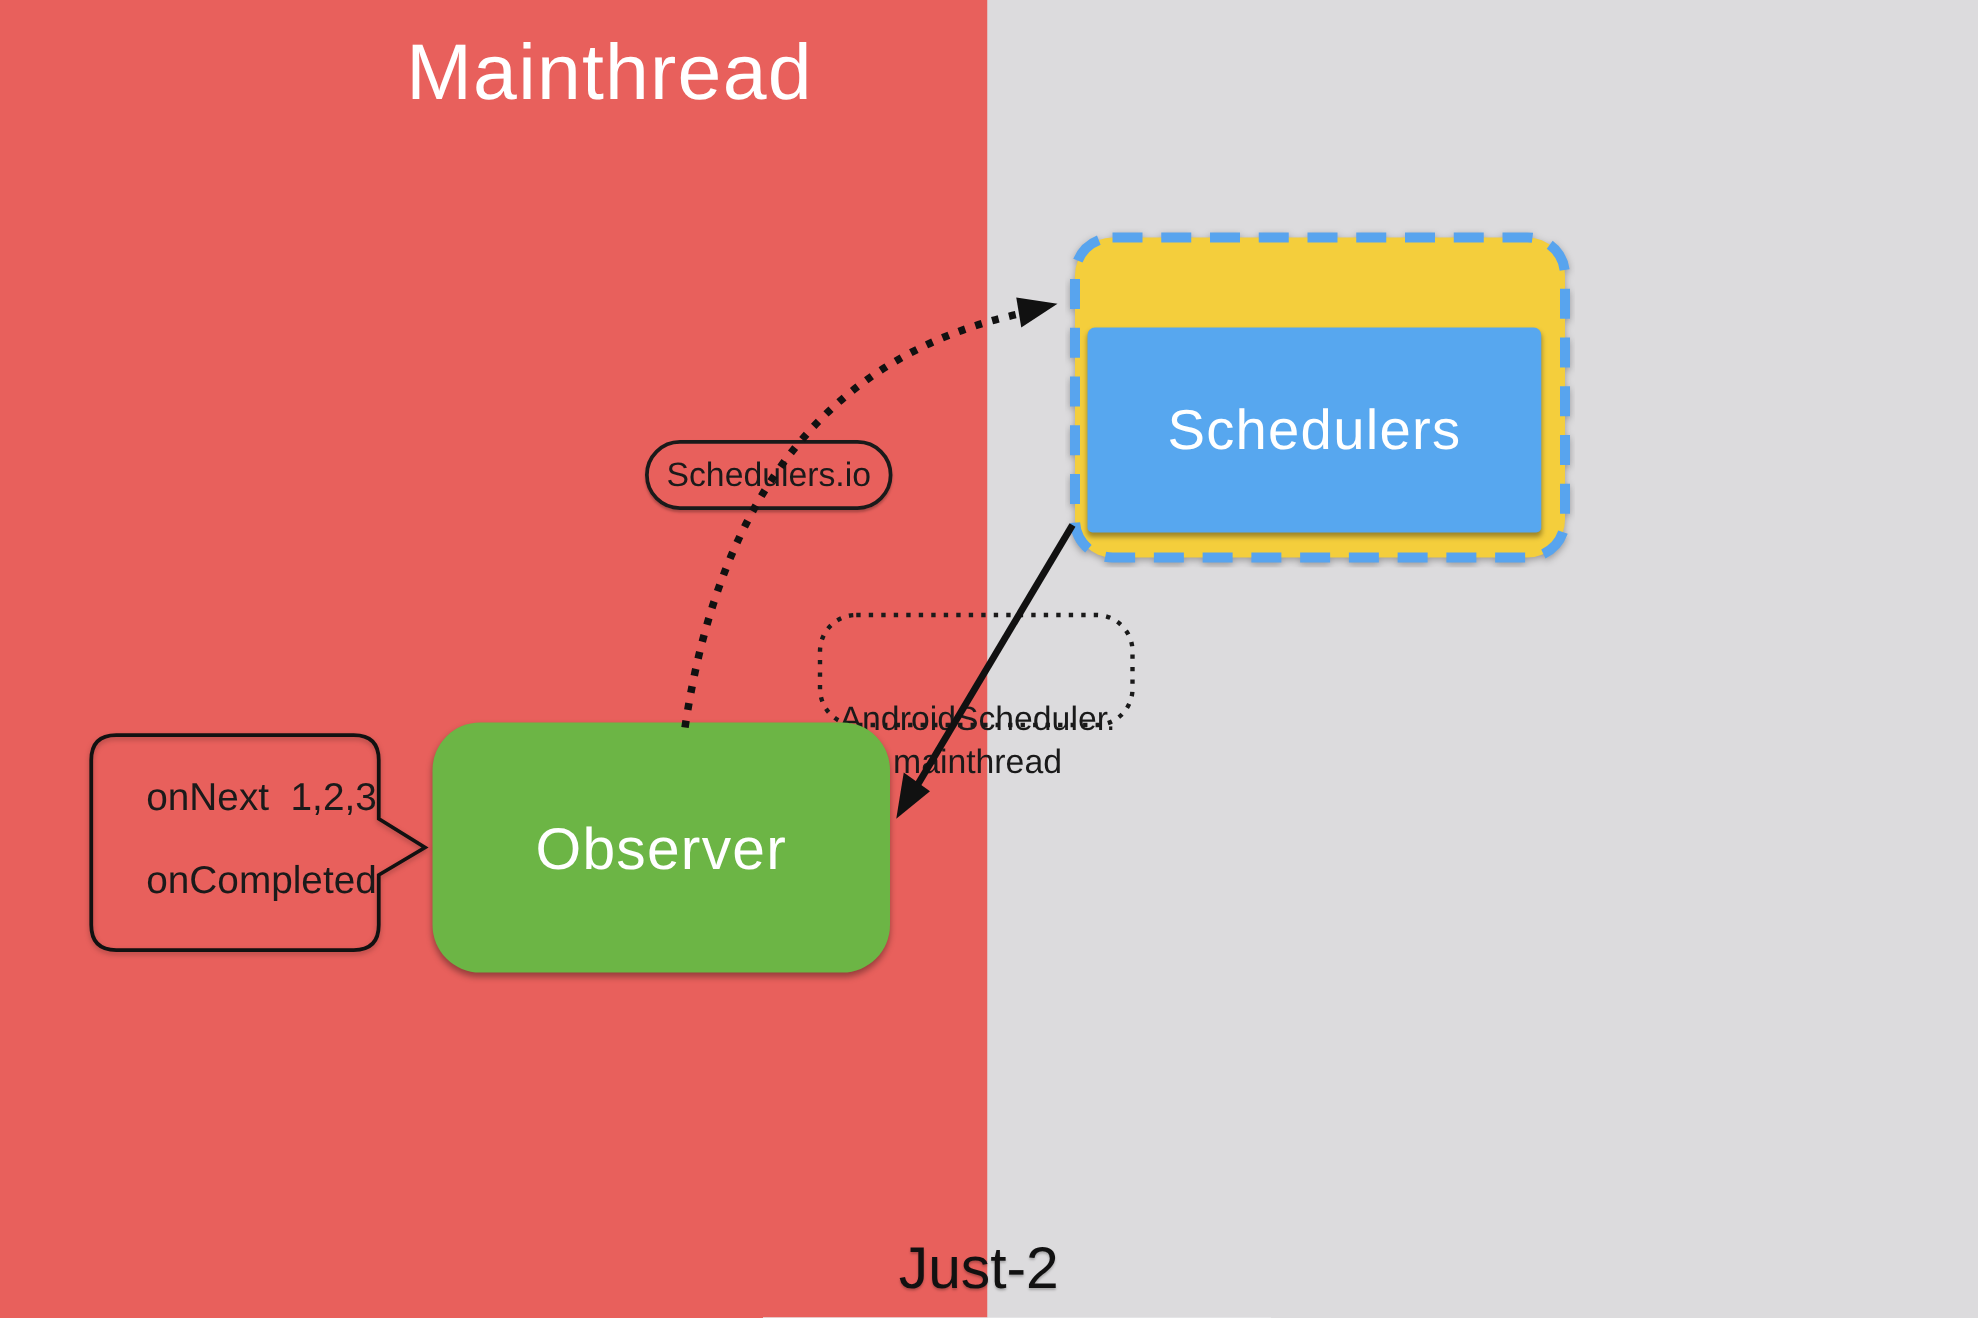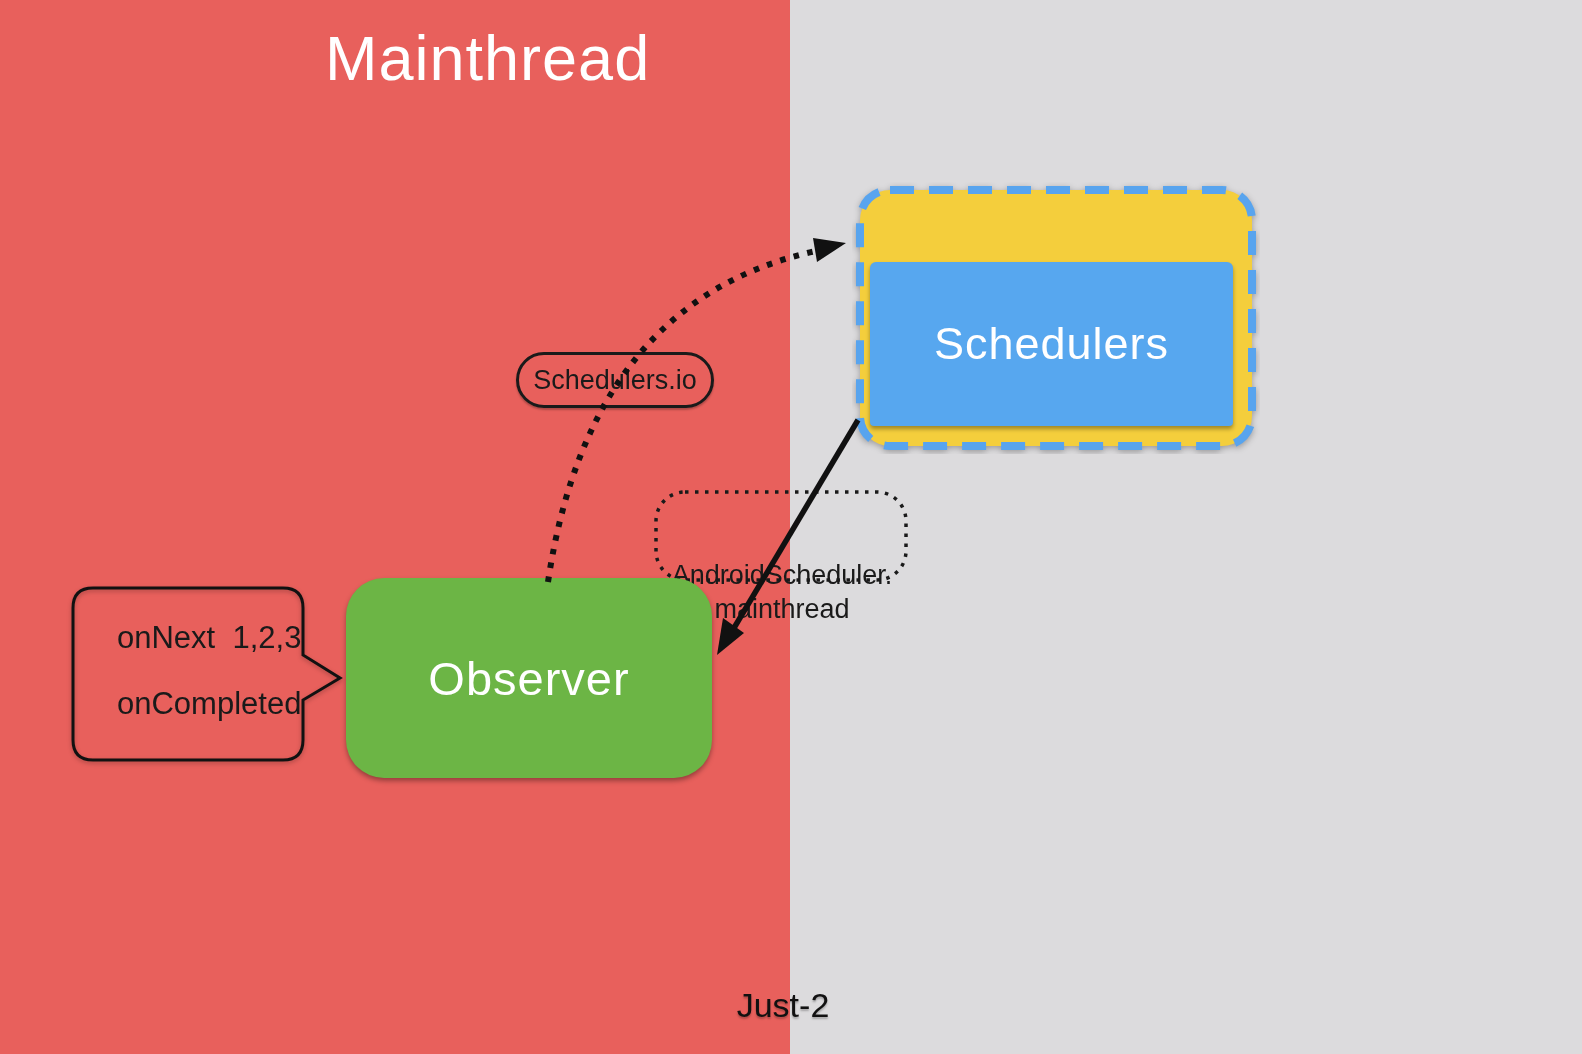--- a/index.html
+++ b/index.html
@@ -152,21 +152,21 @@
     white-space: pre;
     margin-left: 32px;
   }
   .callout .line1 { top: 40px; }
   .callout .line2 { top: 106px; }
   
   .caption {
     position: absolute;
     left: 783px; top: 986px;
     transform: translateX(-50%);
-    font-size: 34px;
+    font-size: 47px;
     color: #111111;
     text-shadow: 0 2px 2px rgba(0,0,0,0.25);
     white-space: nowrap;
   }
   .arrow-layer {
     position: absolute;
     left: 0; top: 0;
     pointer-events: none;
   }
 </style>

